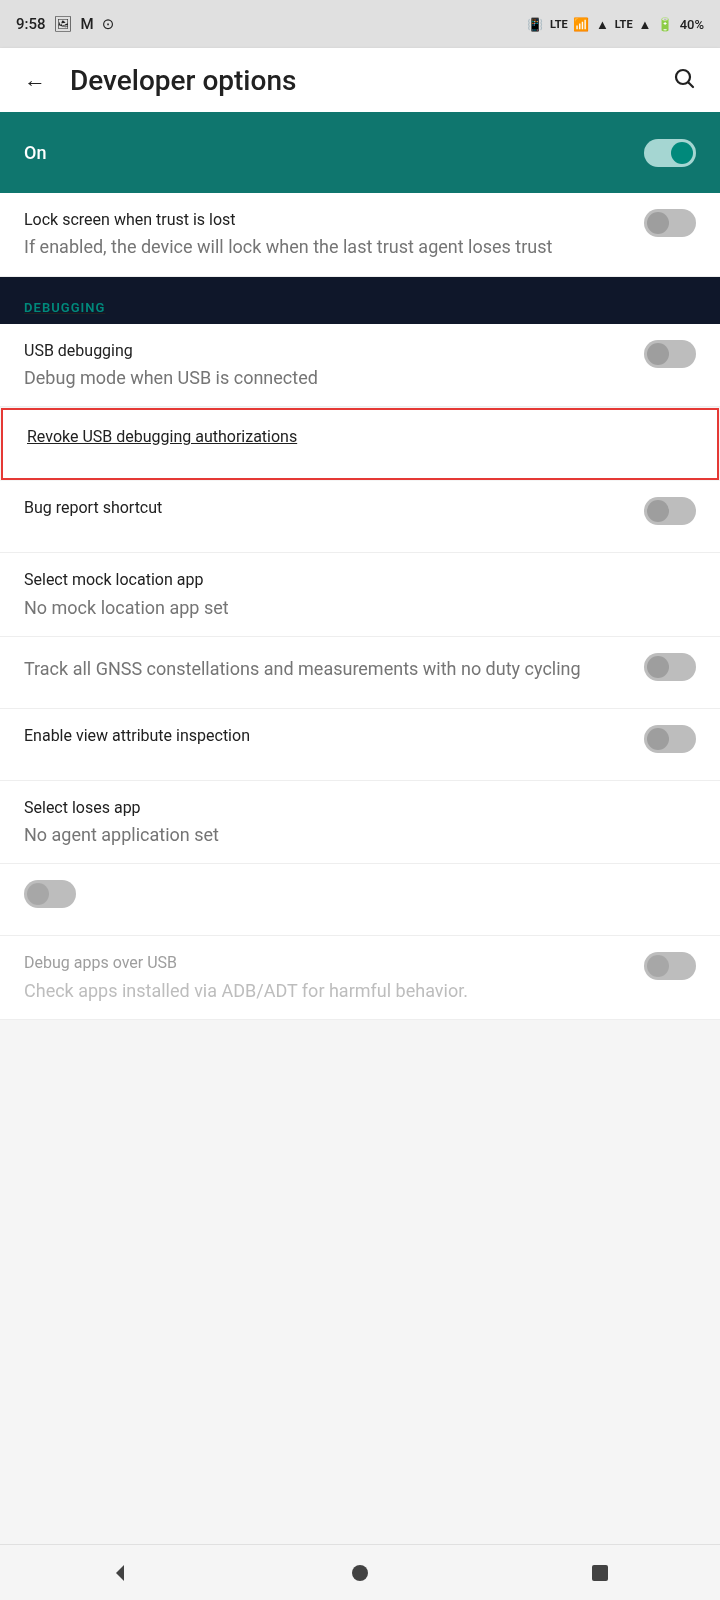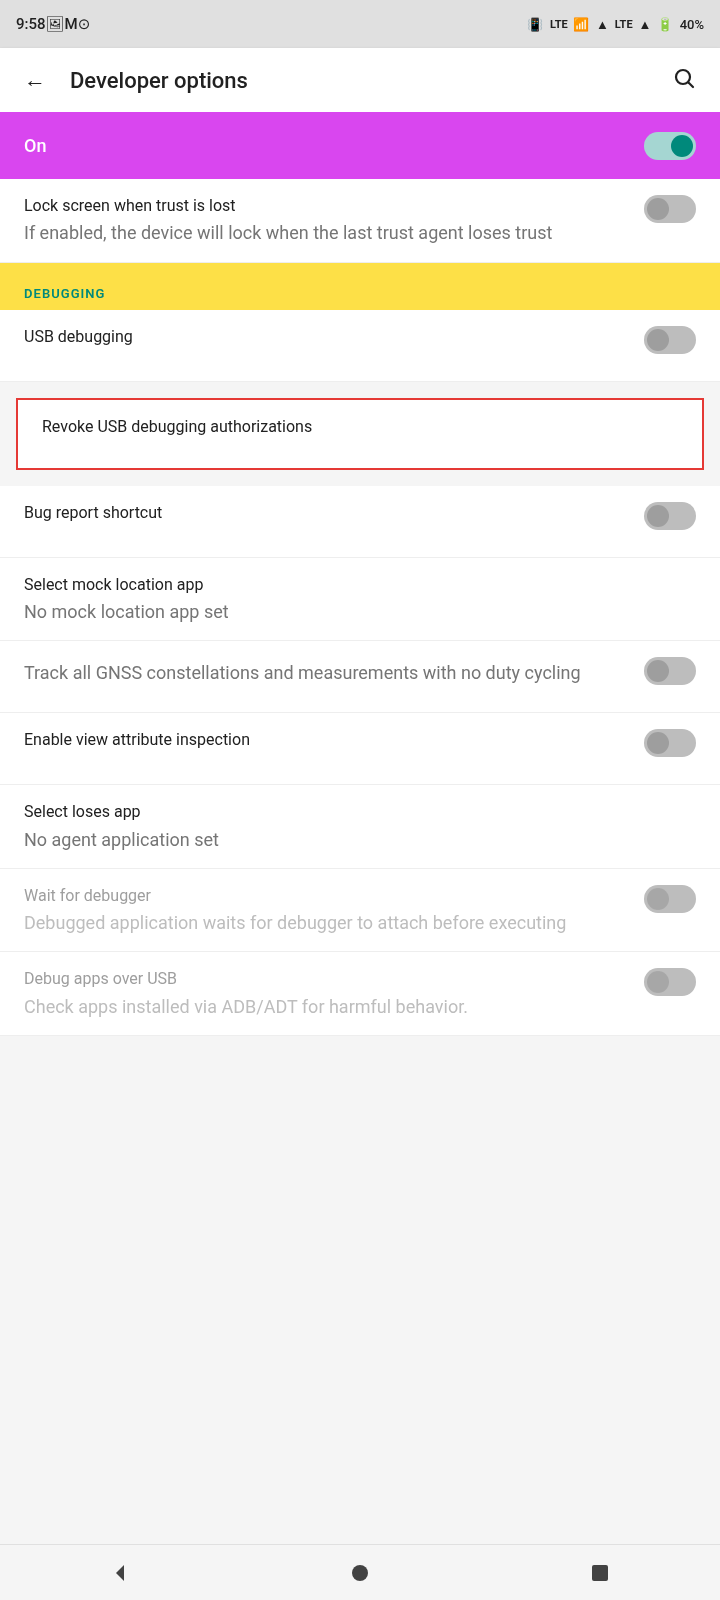--- a/index.html
+++ b/index.html
@@ -22,21 +22,21 @@
       align-items: center;
       justify-content: space-between;
       padding: 0 16px;
     }
     .status-bar-left {
       font-size: 15px;
       font-weight: 500;
       color: #212121;
       display: flex;
       align-items: center;
-      gap: 0;
+      gap: 8px;
     }
     .status-bar-right {
       display: flex;
       align-items: center;
       gap: 6px;
       font-size: 13px;
       font-weight: 500;
       color: #212121;
     }
 
@@ -51,35 +51,35 @@
       box-shadow: 0 1px 3px rgba(0,0,0,0.15);
     }
     .app-bar-back {
       cursor: pointer;
       padding: 8px;
       font-size: 22px;
       color: #212121;
     }
     .app-bar-title {
       flex: 1;
-      font-size: 22px;
+      font-size: 28px;
       font-weight: 500;
       color: #212121;
     }
     .app-bar-search {
       cursor: pointer;
       padding: 8px;
       font-size: 22px;
       color: #212121;
     }
 
     
     .toggle-banner {
-      background: #d946ef;
-      height: 67px;
+      background: #0f766e;
+      height: 81px;
       display: flex;
       align-items: center;
       justify-content: space-between;
       padding: 0 24px;
     }
     .toggle-banner-label {
       color: #ffffff;
       font-size: 18px;
       font-weight: 500;
     }
@@ -149,35 +149,37 @@
     }
     .setting-item.disabled .setting-item-title {
       color: #9e9e9e;
     }
     .setting-item.disabled .setting-item-subtitle {
       color: #bdbdbd;
     }
 
     
     .section-header {
-      background: #fde047;
+      background: #0f172a;
       padding: 20px 24px 8px 24px;
+      text-decoration: underline;
     }
     .section-header-label {
       font-size: 13px;
       font-weight: 600;
       color: #00897B;
       letter-spacing: 0.08em;
       text-transform: uppercase;
     }
 
     
     .setting-item.highlighted {
       border: 2px solid #e53935;
-      margin: 16px;
+      margin: 1px;
+      text-decoration: underline;
     }
 
     
     .nav-bar {
       position: fixed;
       bottom: 0;
       width: 720px;
       height: 56px;
       background: #f5f5f5;
       display: flex;
@@ -249,20 +251,21 @@
     </div>
   </div>
 
   <div class="section-header">
     <span class="section-header-label">DEBUGGING</span>
   </div>
 
   <div class="setting-item">
     <div class="setting-item-text">
       <div class="setting-item-title">USB debugging</div>
+      <div class="setting-item-subtitle">Debug mode when USB is connected</div>
     </div>
     <div class="toggle off">
       <div class="toggle-thumb"></div>
     </div>
   </div>
 
   <div class="setting-item highlighted">
     <div class="setting-item-text">
       <div class="setting-item-title">Revoke USB debugging authorizations</div>
     </div>
@@ -303,24 +306,20 @@
   </div>
 
   <div class="setting-item">
     <div class="setting-item-text">
       <div class="setting-item-title">Select loses app</div>
       <div class="setting-item-subtitle">No agent application set</div>
     </div>
   </div>
 
   <div class="setting-item disabled">
-    <div class="setting-item-text">
-      <div class="setting-item-title">Wait for debugger</div>
-      <div class="setting-item-subtitle">Debugged application waits for debugger to attach before executing</div>
-    </div>
     <div class="toggle disabled">
       <div class="toggle-thumb"></div>
     </div>
   </div>
 
   <div class="setting-item disabled">
     <div class="setting-item-text">
       <div class="setting-item-title">Debug apps over USB</div>
       <div class="setting-item-subtitle">Check apps installed via ADB/ADT for harmful behavior.</div>
     </div>

